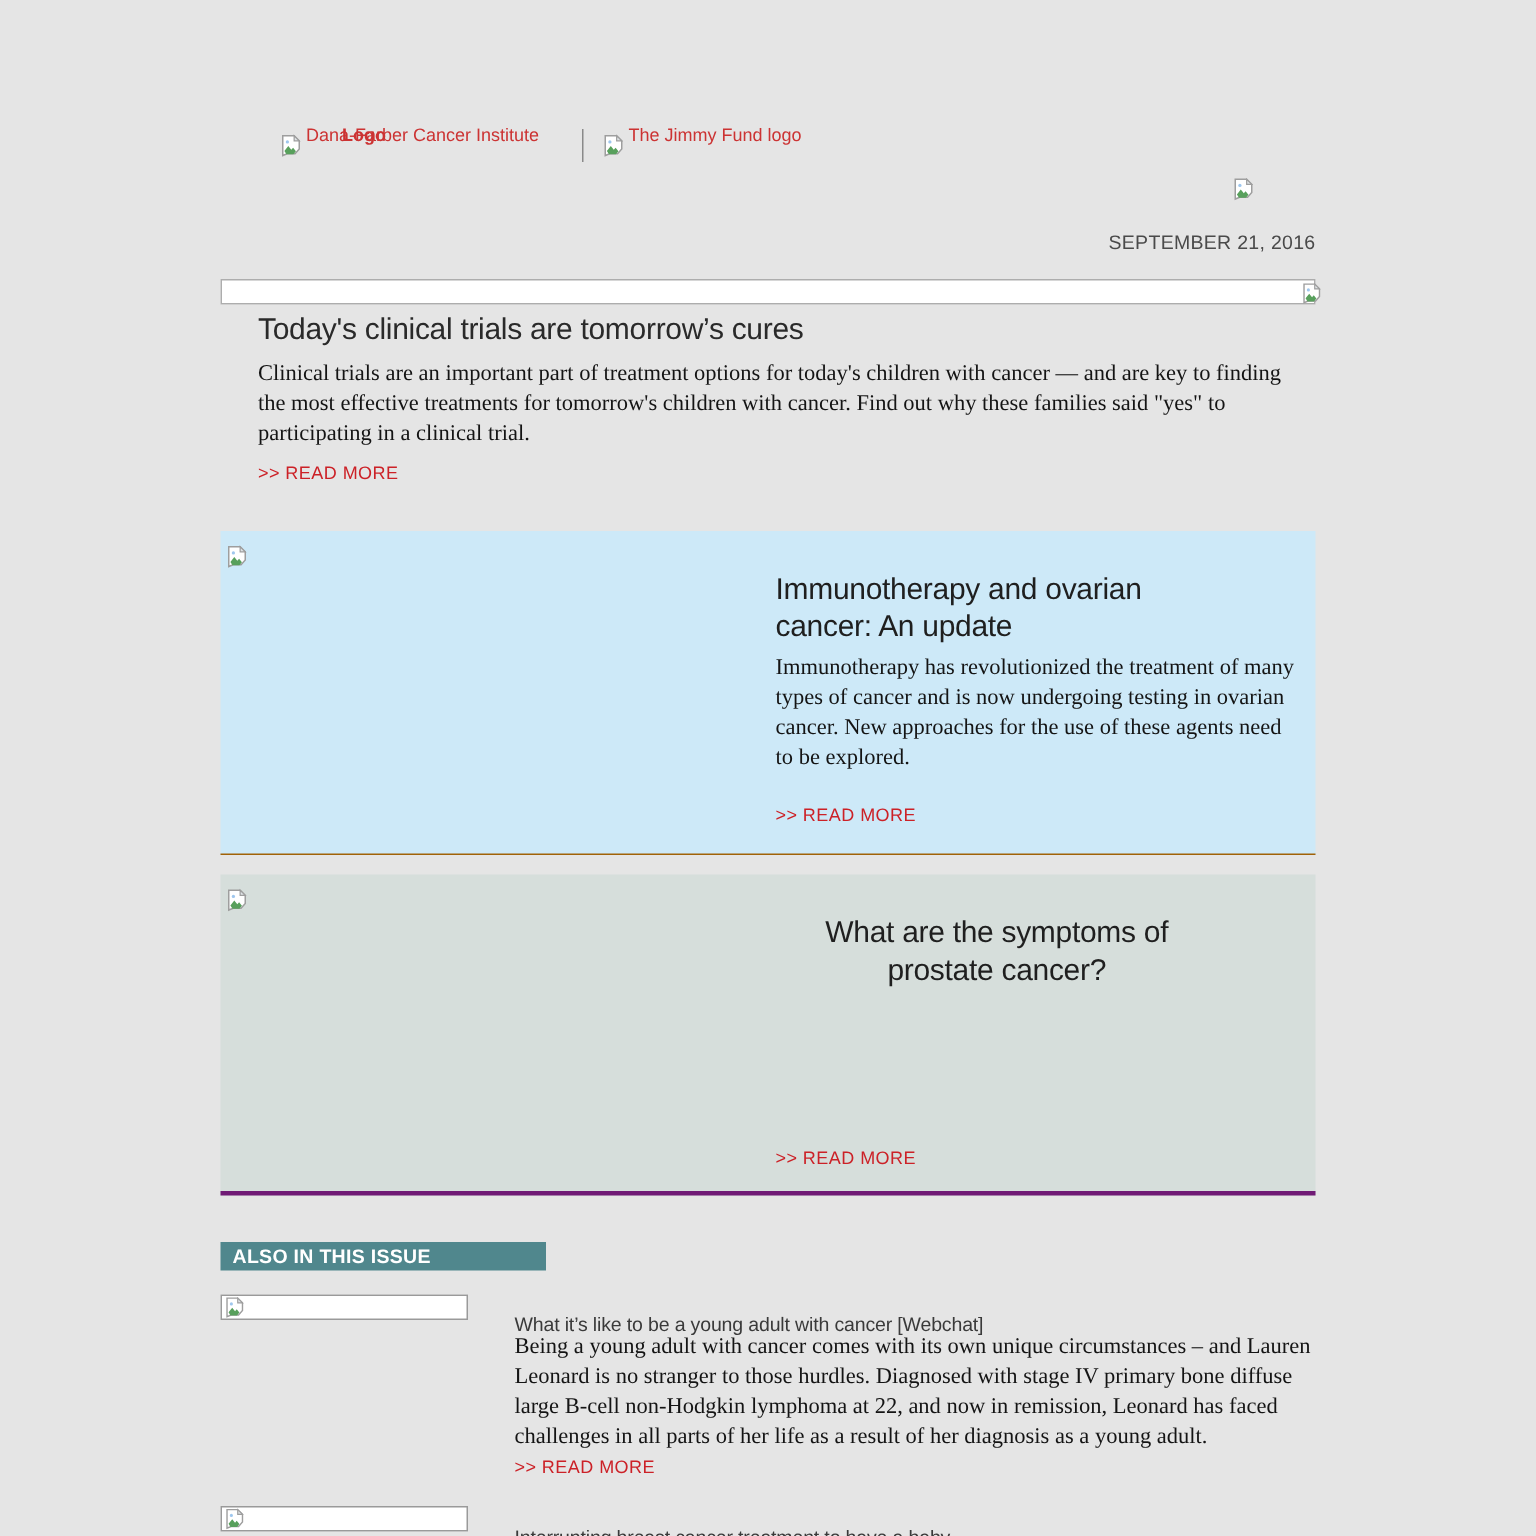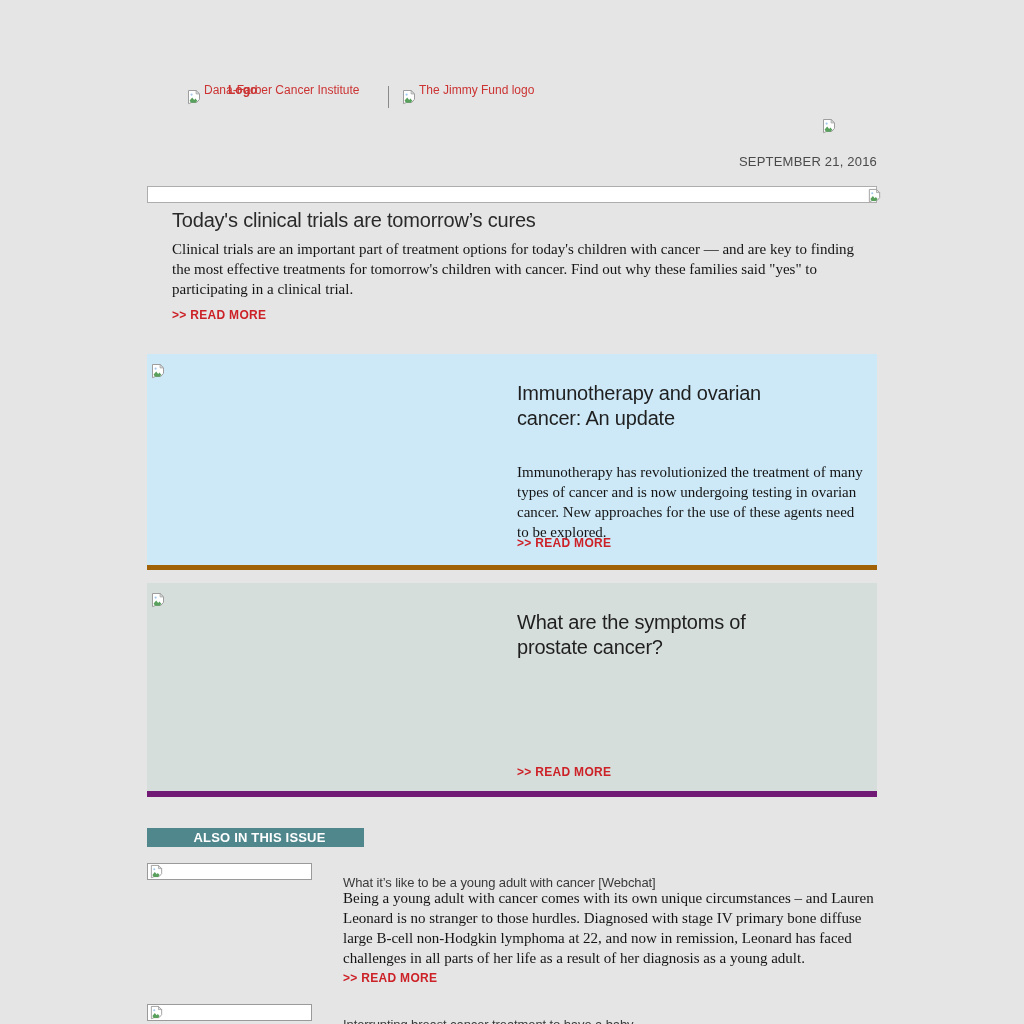--- a/index.html
+++ b/index.html
@@ -46,42 +46,42 @@
   
   .h1{
     font-size:20px;font-weight:400;color:var(--heading-color);
     letter-spacing:-0.2px;
   }
   .serif{
     font-family:"Liberation Serif","DejaVu Serif",serif;
     font-size:15px;line-height:20px;color:var(--body-color);
   }
   .readmore{
-    font-size:12px;font-weight:700;color:var(--accent-red);
+    font-size:12px;font-weight:400;color:var(--accent-red);
     letter-spacing:.3px;text-decoration:none;display:inline-block;cursor:pointer;
   }
 
   
   .feature-box{left:147px;width:730px;}
   .feature-box .bimg{position:absolute;left:3px;top:9px;}
   .feature-box .h2{
     position:absolute;left:370px;top:27px;width:295px;
     font-size:20px;font-weight:400;line-height:25px;color:#1f1f1f;
     letter-spacing:-0.2px;
   }
-  .feature-box .box-body{position:absolute;left:370px;top:108px;width:347px;}
+  .feature-box .box-body{position:absolute;left:370px;top:81px;width:347px;}
   .feature-box .readmore{position:absolute;left:370px;top:182px;}
-  .box-blue{background:var(--blue-box-bg);border-bottom:5px solid #a16207;}
-  .box-gray{background:var(--gray-box-bg);border-bottom:6px solid #701a75;}
+  .box-blue{background:var(--blue-box-bg);border-bottom:1px solid #a16207;}
+  .box-gray{background:var(--gray-box-bg);border-bottom:3px solid #701a75;text-align:center;}
 
   
   .section-banner{
     left:147px;top:828px;width:217px;height:19px;background:var(--teal);
     color:#fff;font-size:13px;font-weight:700;line-height:19px;
-    padding-left:8px;letter-spacing:.2px;text-align:center;
+    padding-left:8px;letter-spacing:.2px;
   }
 
   
   .thumb-ph{
     width:165px;height:17px;border:1px solid #9a9a9a;background:#fff;
   }
   .thumb-ph .bimg{position:absolute;left:1px;top:0;width:15px;height:15px;}
   .h3{
     font-size:13px;font-weight:400;color:#3a3a3a;letter-spacing:-0.1px;margin-top:13px;
   }

